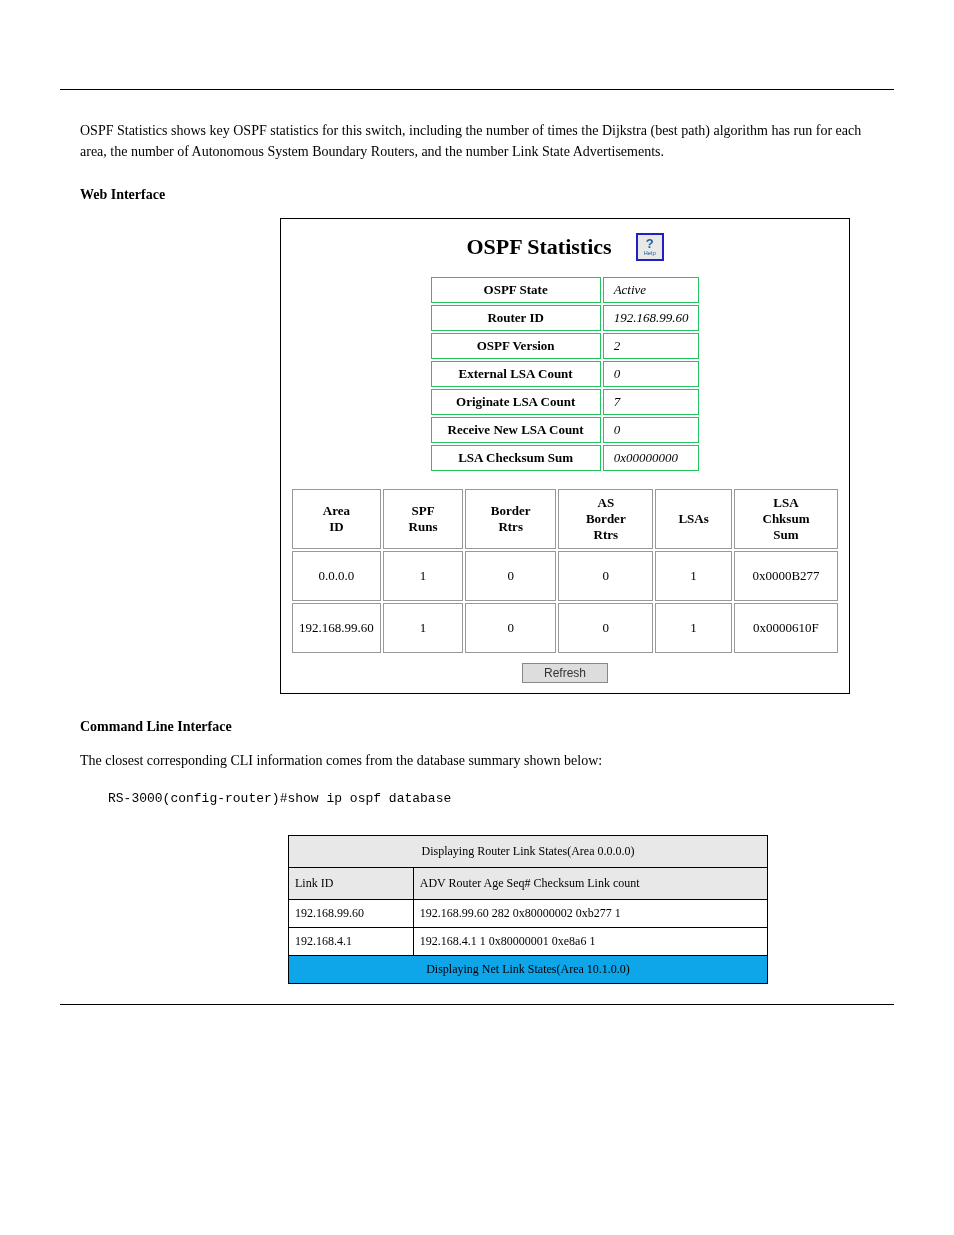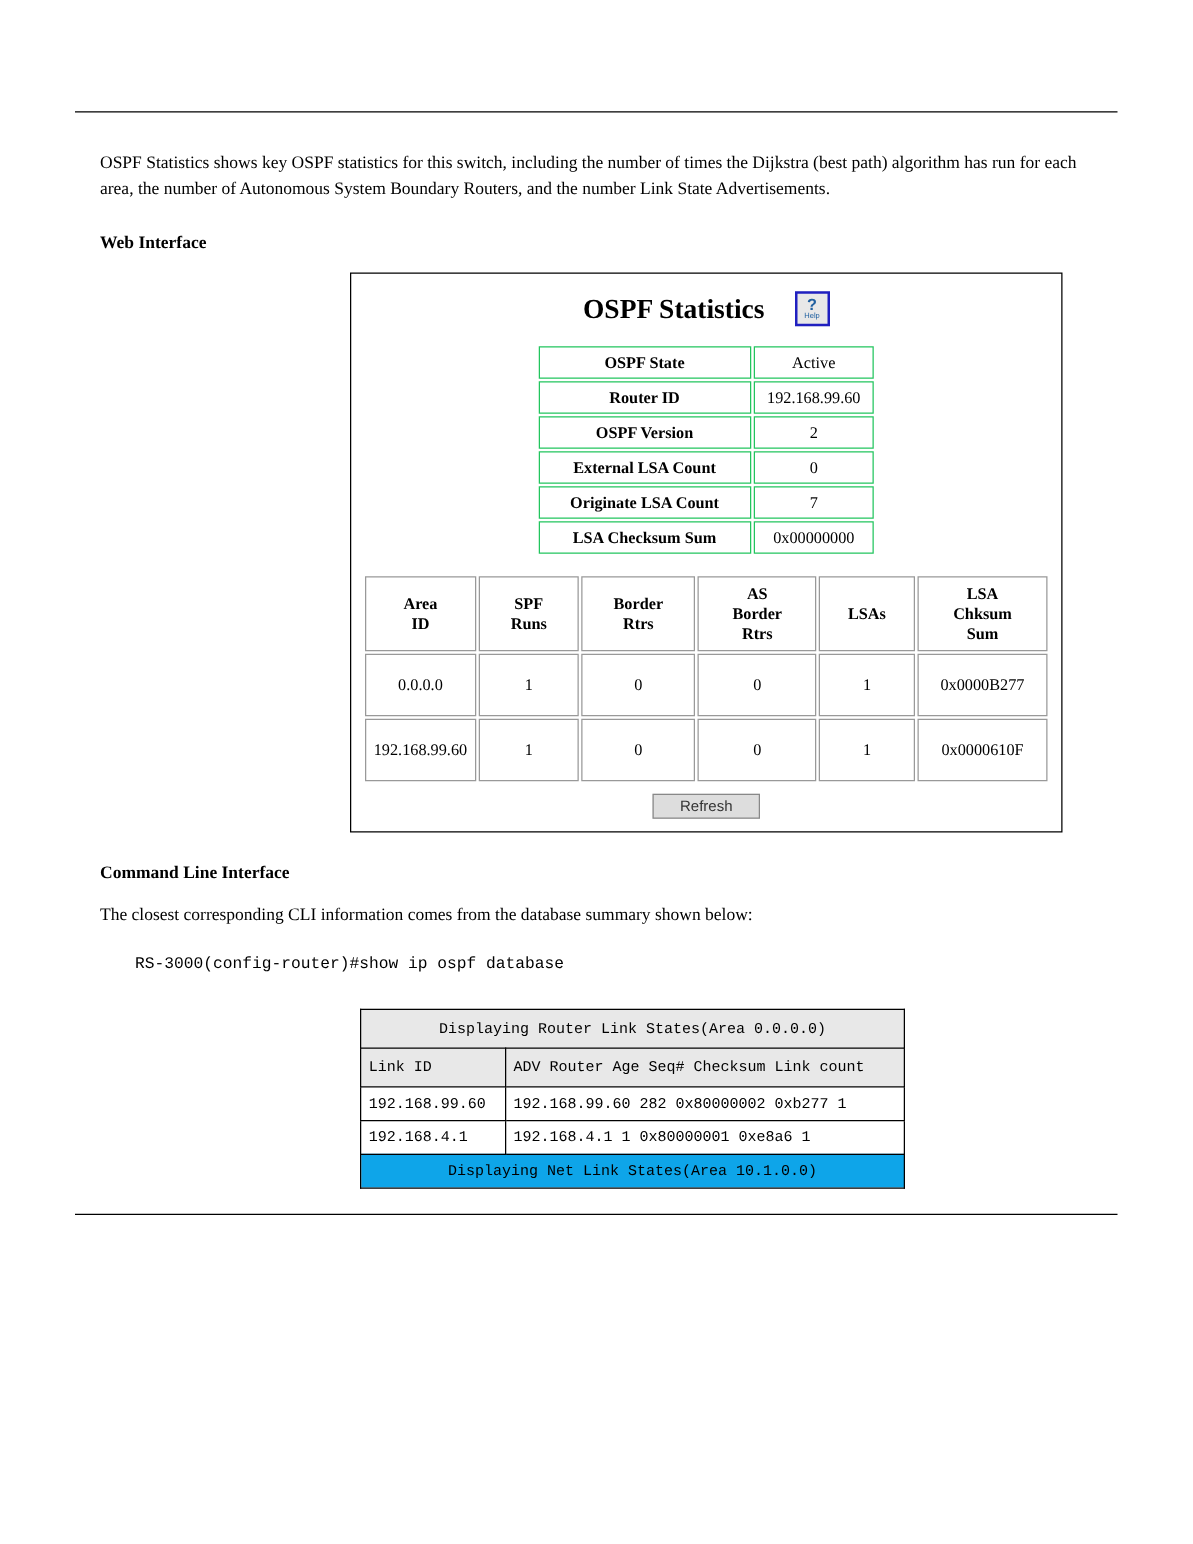--- a/index.html
+++ b/index.html
@@ -81,22 +81,23 @@
     font-size: 13px;
     font-family: "Times New Roman", Times, serif;
     background: #fff;
   }
   .summary-table td.lbl {
     font-weight: bold;
     text-align: center;
     min-width: 170px;
   }
   .summary-table td.val {
-    text-align: center;
+    text-align: left;
     min-width: 90px;
+    font-style: italic;
   }
   .area-table {
     border-collapse: separate;
     border-spacing: 2px;
     margin: 0 auto 8px auto;
     width: 99%;
   }
   .area-table th {
     border: 1px solid #999;
     padding: 5px 22px;
@@ -126,22 +127,22 @@
   .cli-block {
     font-family: "Courier New", Courier, monospace;
     font-size: 13px;
     line-height: 1.6;
     margin: 18px 20px 25px 48px;
     white-space: pre;
   }
   .cli-table {
     border-collapse: collapse;
     margin: 0 0 0 228px;
-    width: 436px;
-    font-family: Liberation Mono, monospace;
+    width: 480px;
+    font-family: Liberation Serif, serif;
     font-size: 12px;
   }
   .cli-table th {
     border: 1px solid #000;
     background: #e8e8e8;
     padding: 8px 6px;
     font-weight: normal;
     text-align: left;
   }
   .cli-table td {
@@ -196,20 +197,24 @@
             <td class="lbl">OSPF Version</td>
             <td class="val">2</td>
           </tr>
           <tr>
             <td class="lbl">External LSA Count</td>
             <td class="val">0</td>
           </tr>
           <tr>
             <td class="lbl">Originate LSA Count</td>
             <td class="val">7</td>
+          </tr>
+          <tr>
+            <td class="lbl">Receive New LSA Count</td>
+            <td class="val">0</td>
           </tr>
           <tr>
             <td class="lbl">LSA Checksum Sum</td>
             <td class="val">0x00000000</td>
           </tr>
         </tbody>
     </table>
 
     <table class="area-table">
       <thead>

